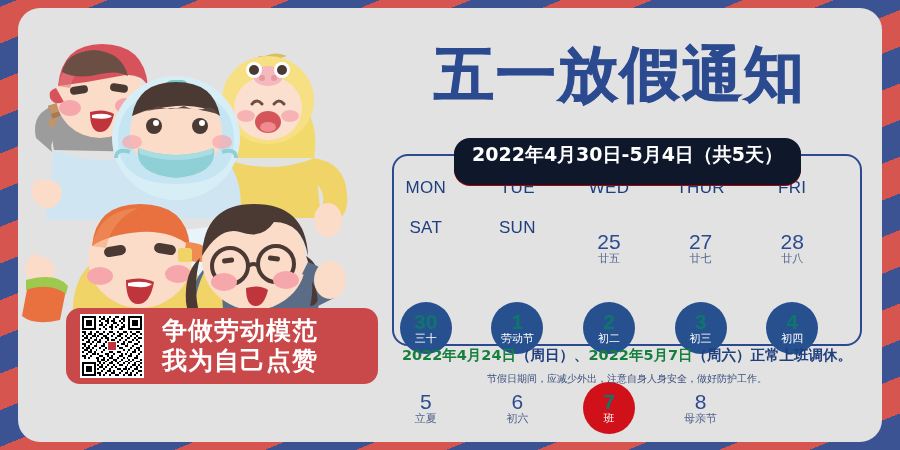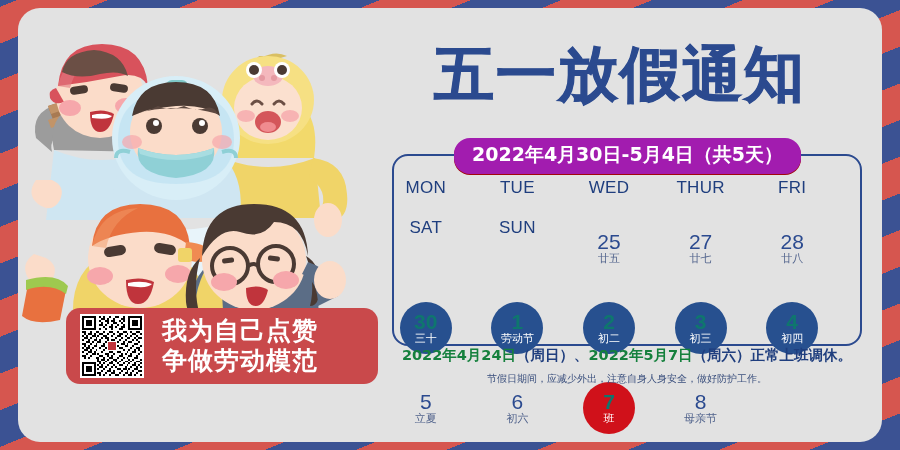--- a/index.html
+++ b/index.html
@@ -35,22 +35,22 @@
     text-align:center;
     font-family:"DejaVu Sans","Liberation Sans",sans-serif;
     font-weight:bold;font-size:60px;letter-spacing:2px;
     color:#2b4a8f;line-height:1;white-space:nowrap;
     -webkit-text-stroke:1px #2b4a8f;
   }
 
   
   .pill{
     position:absolute;left:436px;top:130px;
-    background:#a21caf;color:#fff;border-radius:16px;
-    padding:4px 18px 6px 18px;
+    background:#0f172a;color:#fff;border-radius:16px;
+    padding:4px 18px 17px 18px;
     font-family:"DejaVu Sans","Liberation Sans",sans-serif;
     font-weight:bold;font-size:19px;white-space:nowrap;z-index:4;
     box-shadow:0 1px 0 #a2060c;
   }
 
   
   .calbox{
     position:absolute;left:374px;top:146px;width:466px;height:188px;
     border:2px solid #2b4a8f;border-radius:16px;background:transparent;
   }
@@ -557,19 +557,19 @@
               <rect x="22" y="31" width="1" height="1"></rect>
               <rect x="25" y="31" width="2" height="1"></rect>
               <rect x="28" y="31" width="1" height="1"></rect>
               <rect x="31" y="31" width="1" height="1"></rect>
           </g>
           <rect x="14" y="14" width="5" height="5" fill="#fff"></rect>
           <rect x="14.6" y="14.6" width="3.8" height="3.8" fill="#c0343c"></rect>
         </svg>
       </div>
       <div class="slogan">
+        <div>争做劳动模范</div>
         <div>我为自己点赞</div>
-        <div>争做劳动模范</div>
       </div>
     </div>
 
   </div>
 </div>
 
 </body></html>

